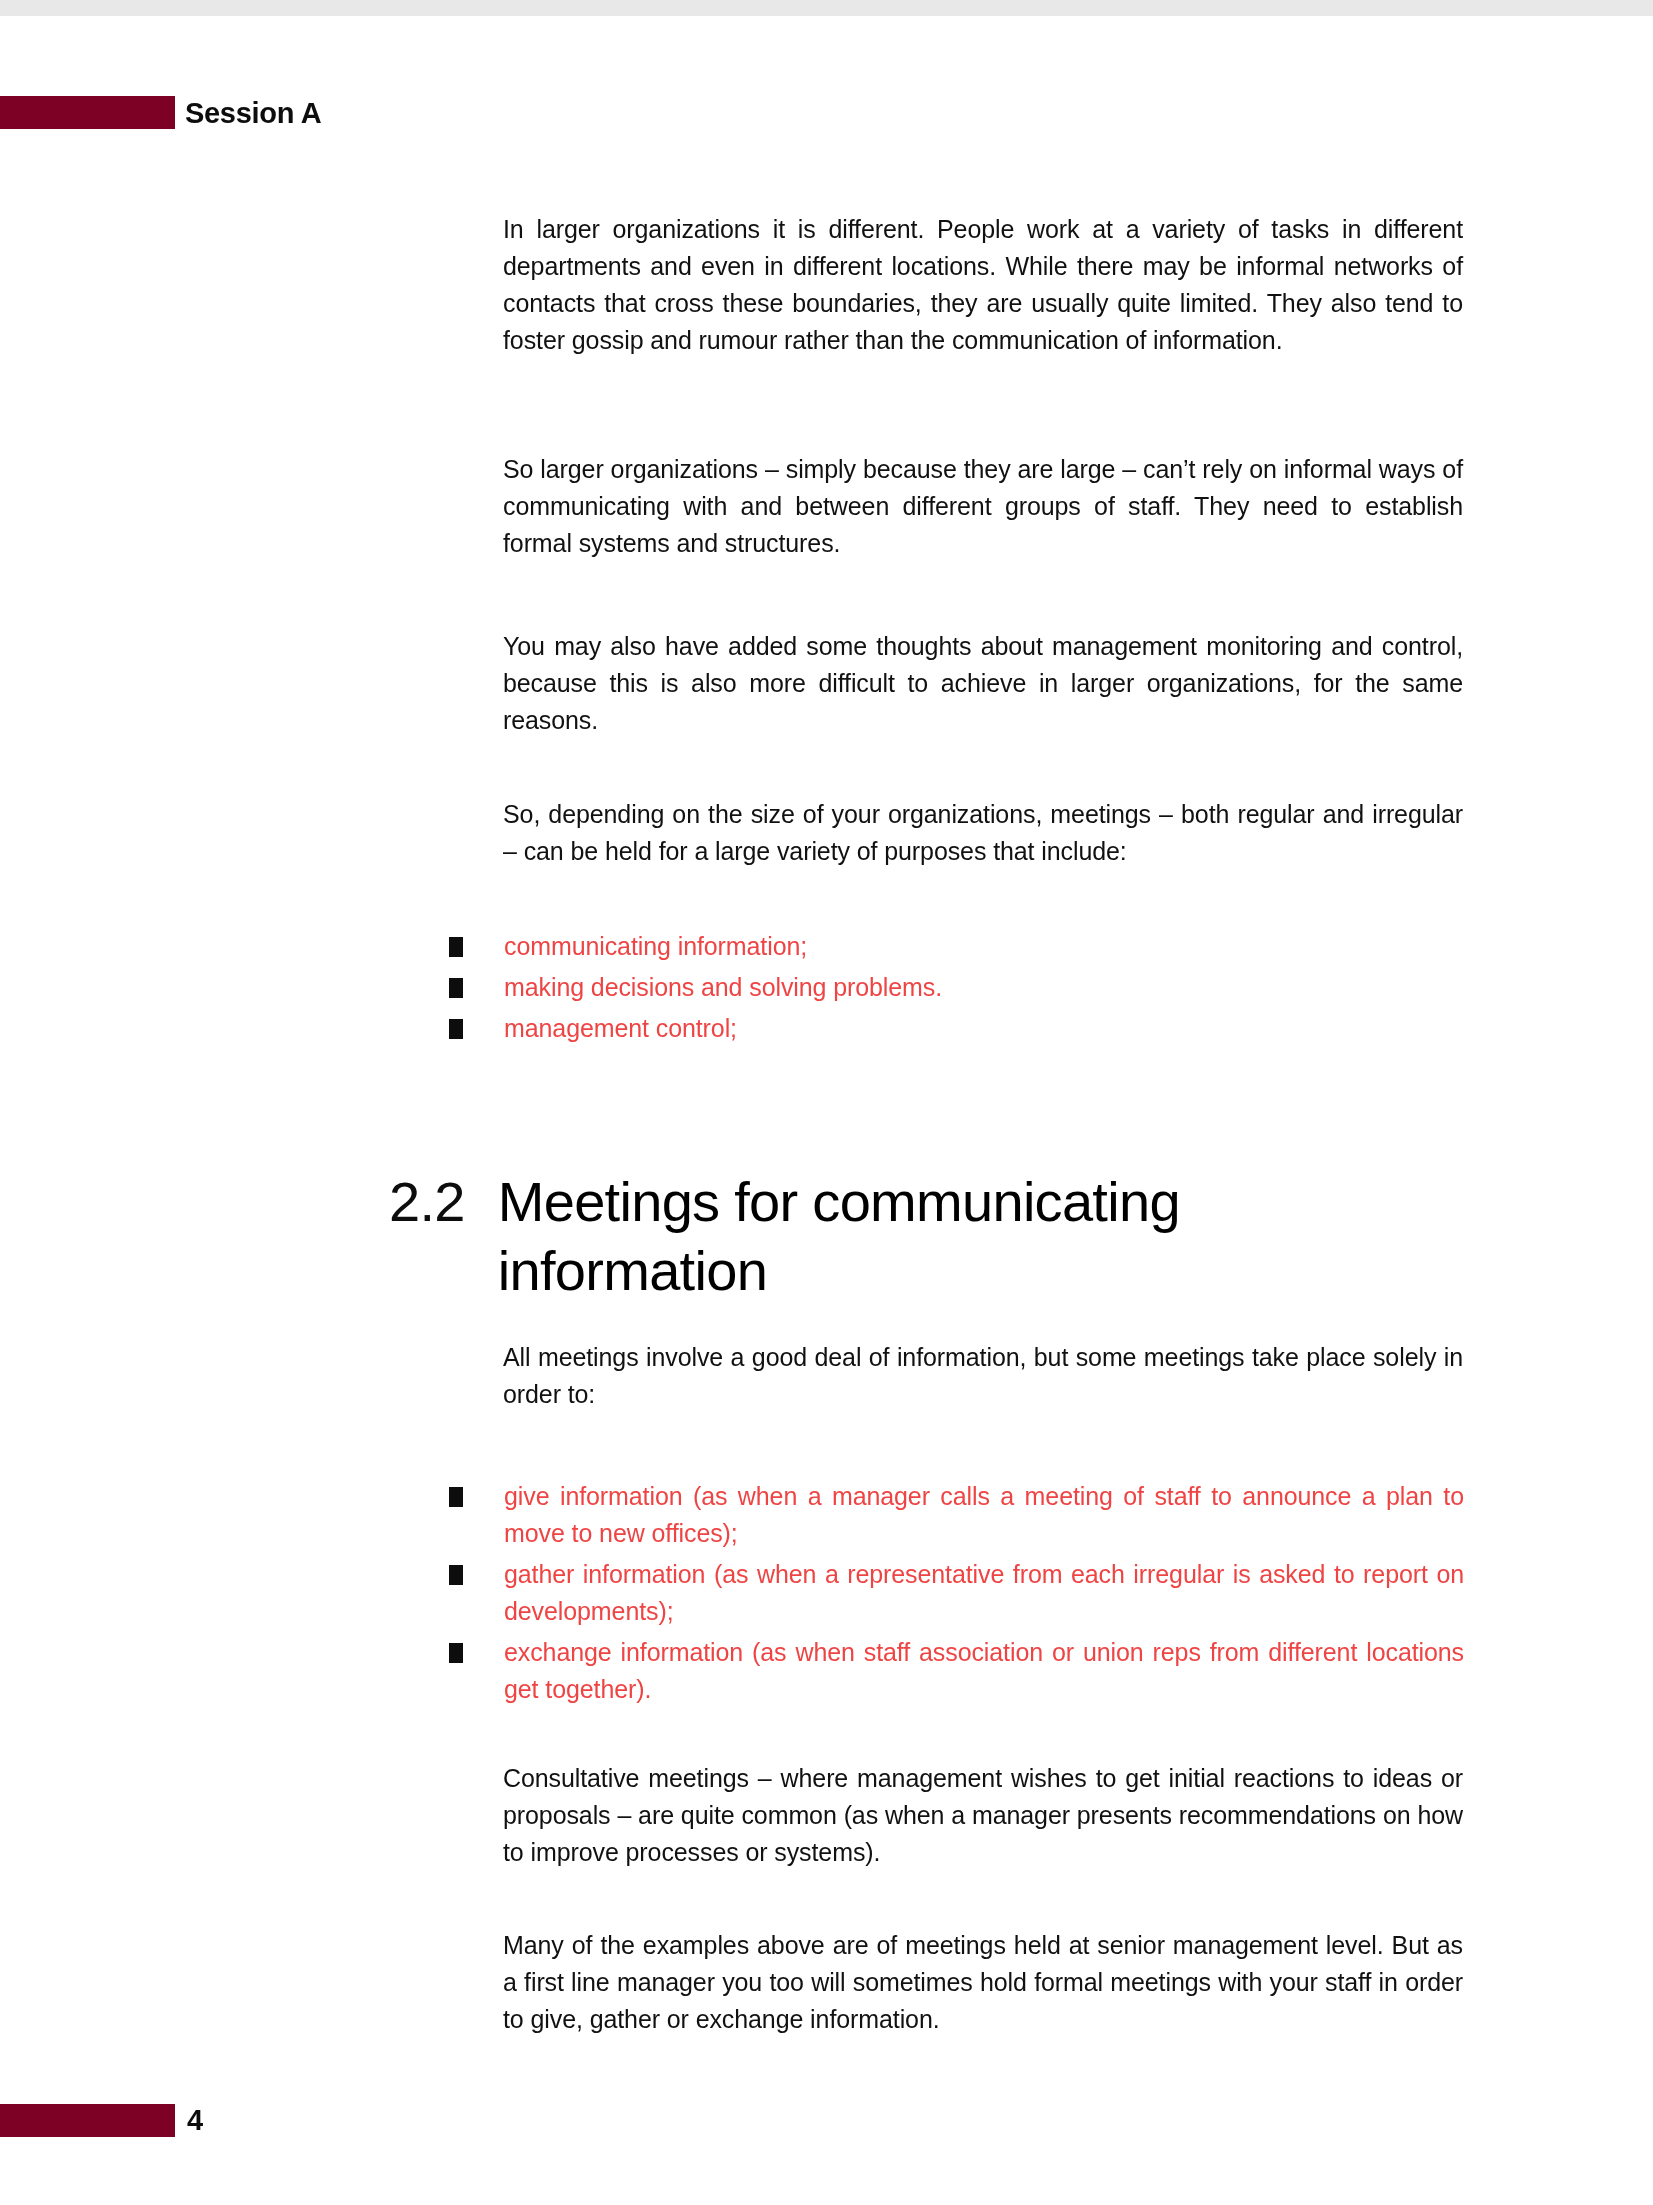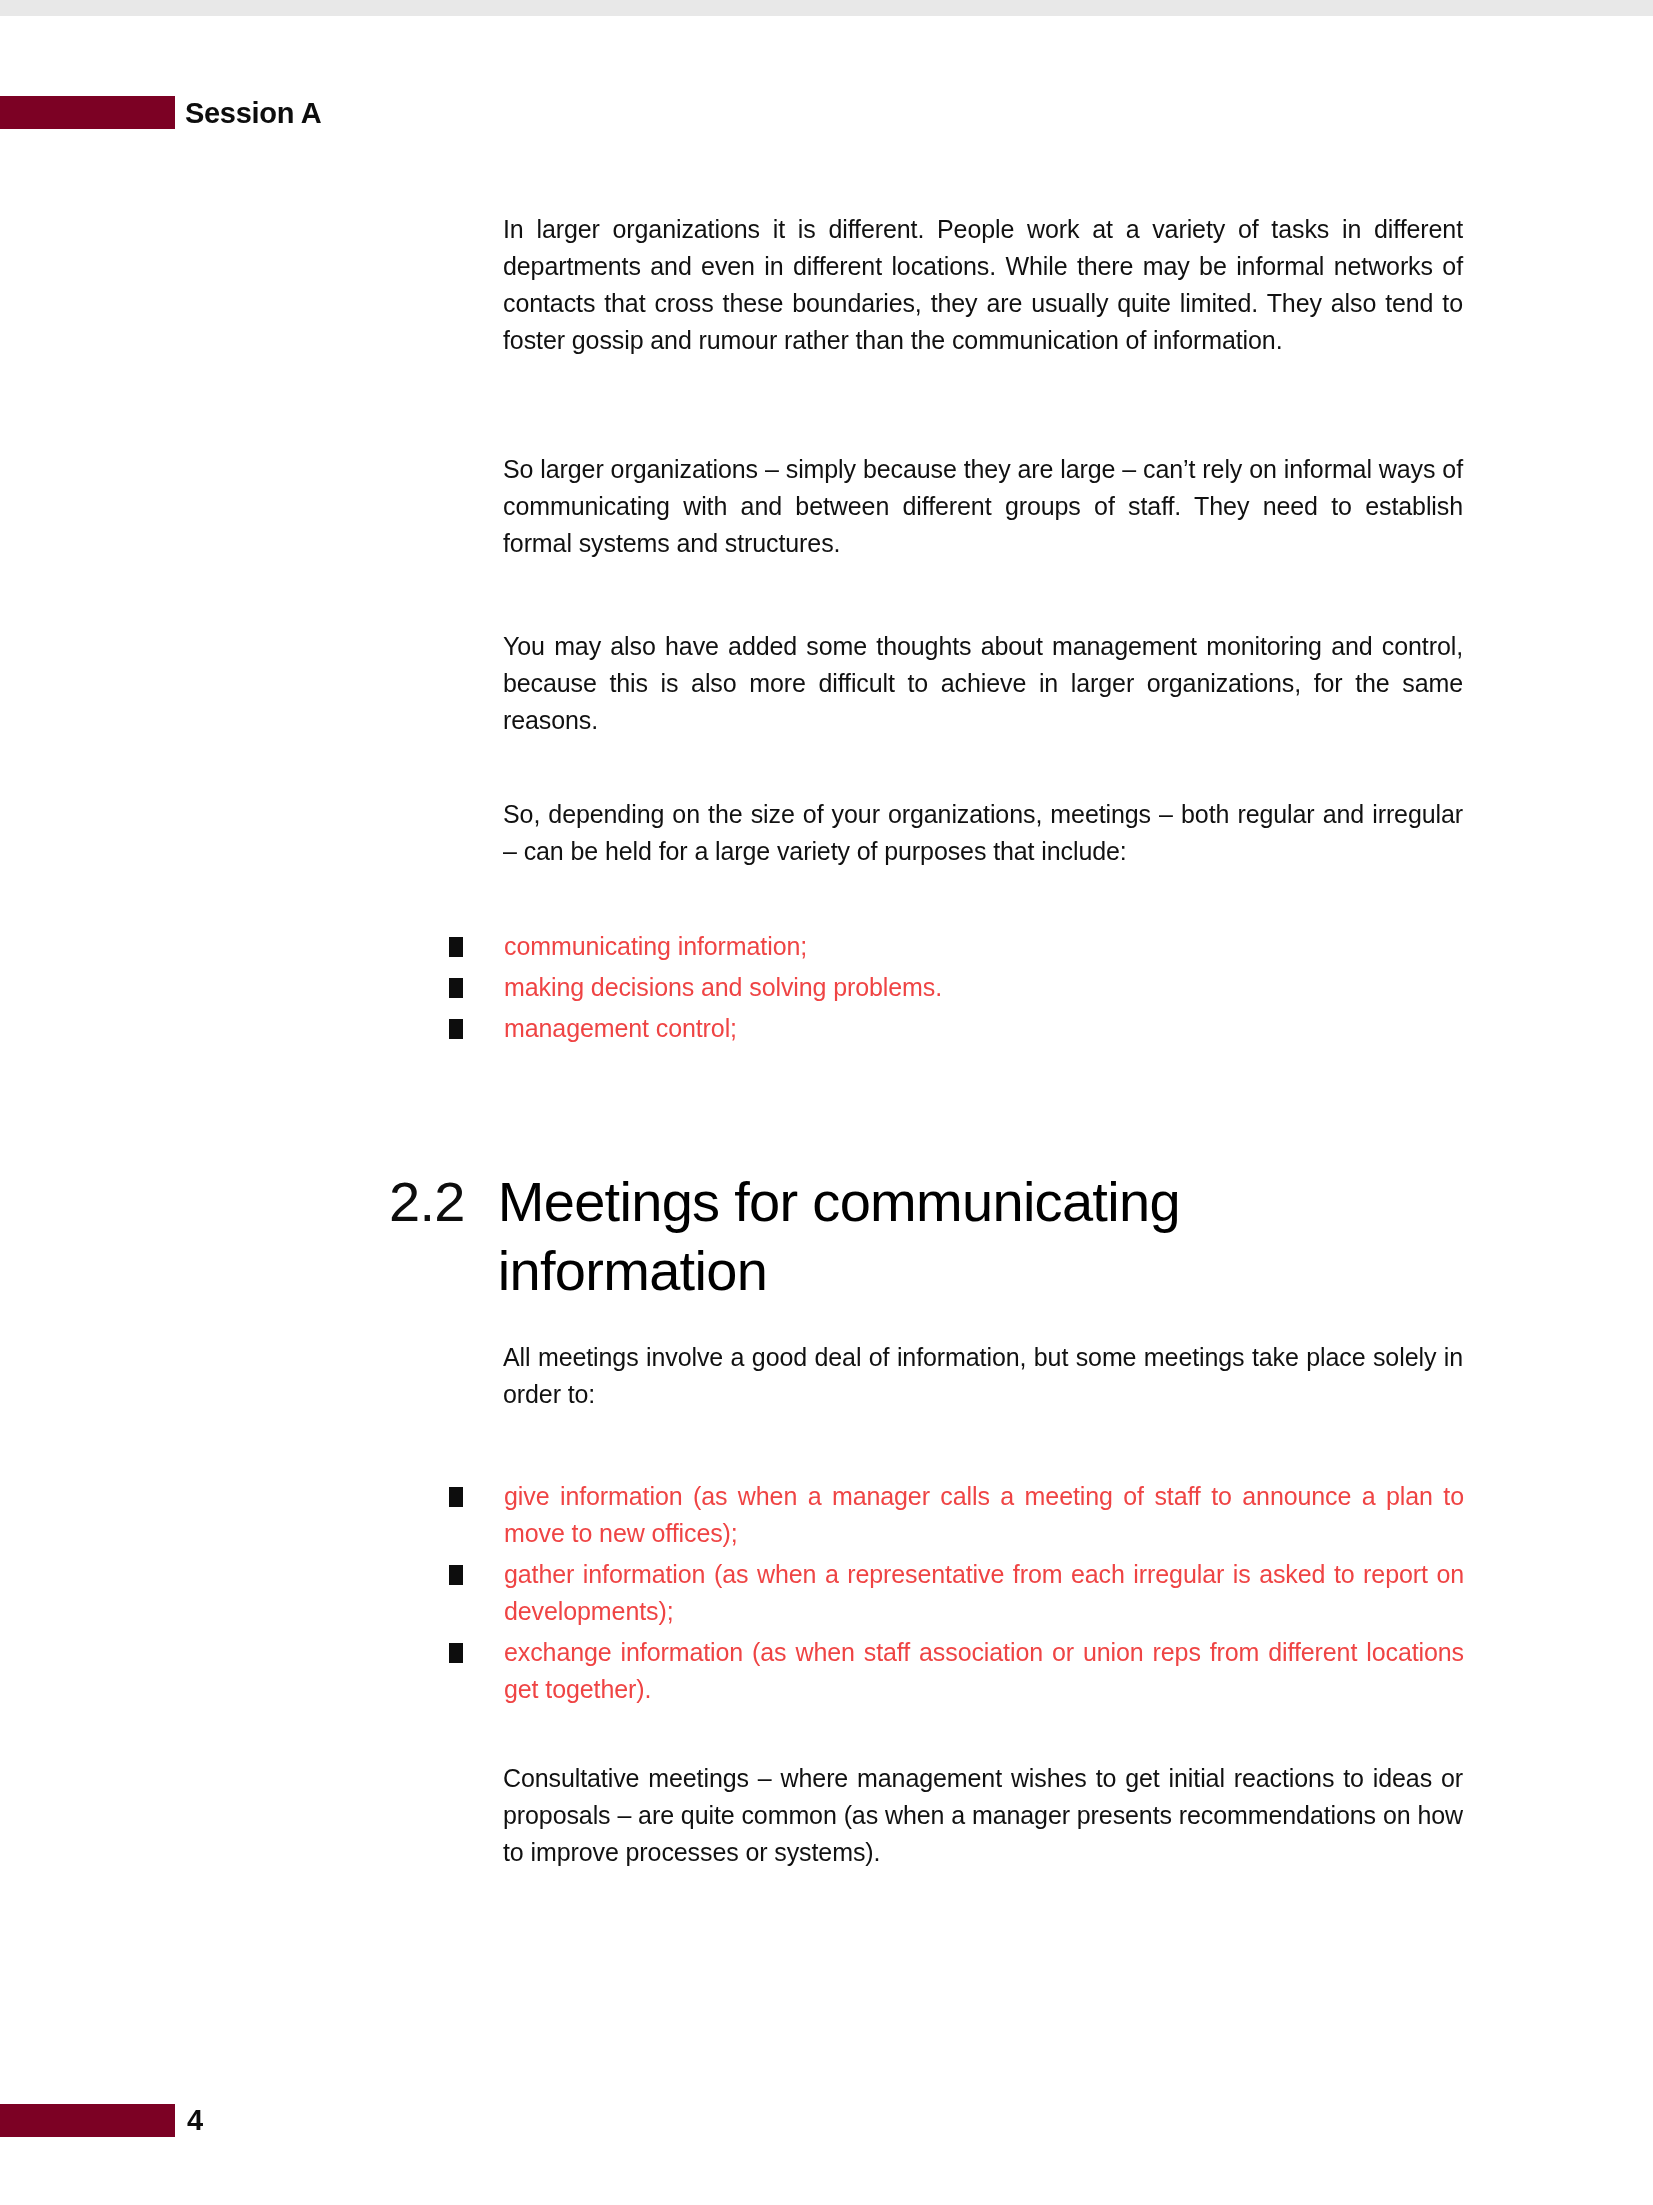--- a/index.html
+++ b/index.html
@@ -161,20 +161,21 @@
       <span>gather information (as when a representative from each irregular is asked to report on developments);</span>
     </li>
     <li>
       <span class="square-bullet"></span>
       <span>exchange information (as when staff association or union reps from different locations get together).</span>
     </li>
   </ul>
 
   <p class="block p6">Consultative meetings – where management wishes to get initial reactions to ideas or proposals – are quite common (as when a manager presents recommendations on how to improve processes or systems).</p>
 
+  <p class="block p7">Many of the examples above are of meetings held at senior management level. But as a first line manager you too will sometimes hold formal meetings with your staff in order to give, gather or exchange information.</p>
 
   <div class="footer">
     <div class="footer-bar"></div>
     <div class="footer-page-number">4</div>
   </div>
 
 </div>
 
 
 </body></html>

